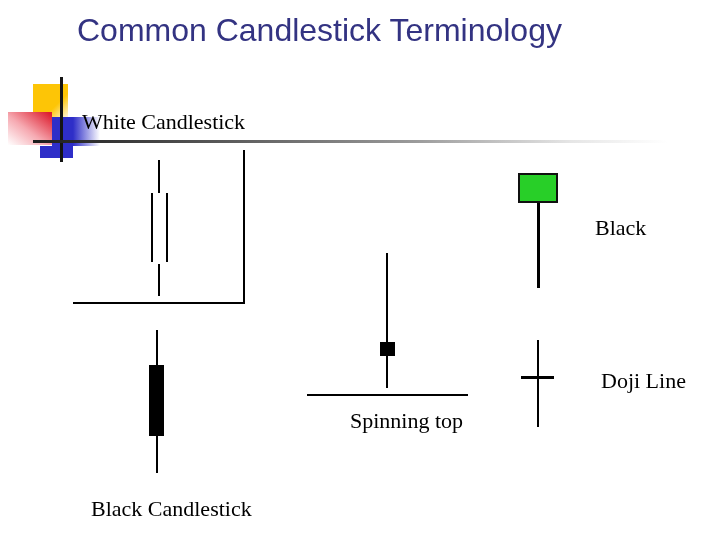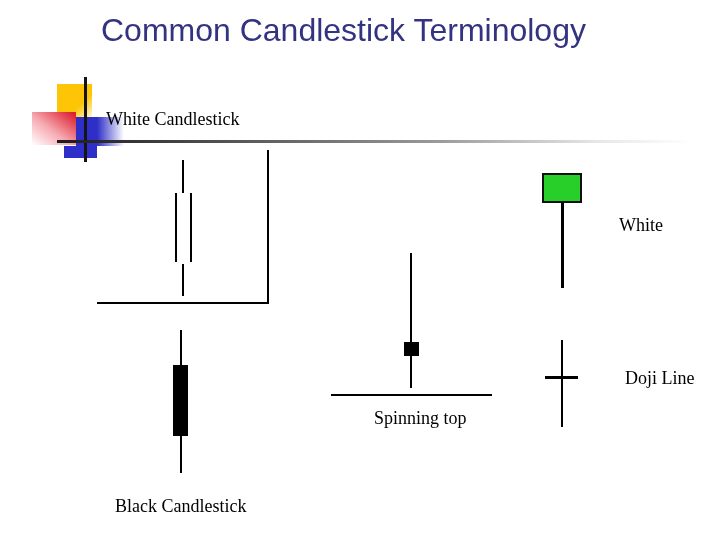--- a/index.html
+++ b/index.html
@@ -3,34 +3,34 @@
 <meta charset="utf-8">
 <style>
   html, body { margin: 0; padding: 0; }
   body {
     width: 720px; height: 540px;
     position: relative;
     background: #ffffff;
     overflow: hidden;
     font-family: "Liberation Sans", sans-serif;
   }
-  .abs { position: absolute; margin-left: 24px; }
+  .abs { position: absolute; }
 
   
   .slide-title {
     left: 77px; top: 12px;
     font-size: 32px;
     color: #333382;
     white-space: nowrap;
   }
 
   
   .candle-label {
     font-family: "Liberation Serif", serif;
-    font-size: 18px;
+    font-size: 22px;
     color: #000000;
     white-space: nowrap;
   }
   .label-white  { left: 82px;  top: 109px; }
   .label-hammer { left: 595px; top: 215px; }
   .label-doji   { left: 601px; top: 368px; }
   .label-spin   { left: 350px; top: 408px; }
   .label-black  { left: 91px;  top: 496px; text-align: right; }
 
   
@@ -128,20 +128,20 @@
   <div class="abs stroke st-upper-line"></div>
   <div class="abs st-body"></div>
   <div class="abs stroke st-lower-line"></div>
   <div class="abs stroke st-base-line"></div>
   <div class="abs candle-label label-spin">Spinning top</div>
 </div>
 
 <div>
   <div class="abs hm-body"></div>
   <div class="abs stroke hm-lower-wick"></div>
-  <div class="abs candle-label label-hammer">White</div>
+  <div class="abs candle-label label-hammer">Black</div>
 </div>
 
 <div>
   <div class="abs stroke dj-vline"></div>
   <div class="abs stroke dj-hline"></div>
   <div class="abs candle-label label-doji">Doji Line</div>
 </div>
 
 </body></html>

